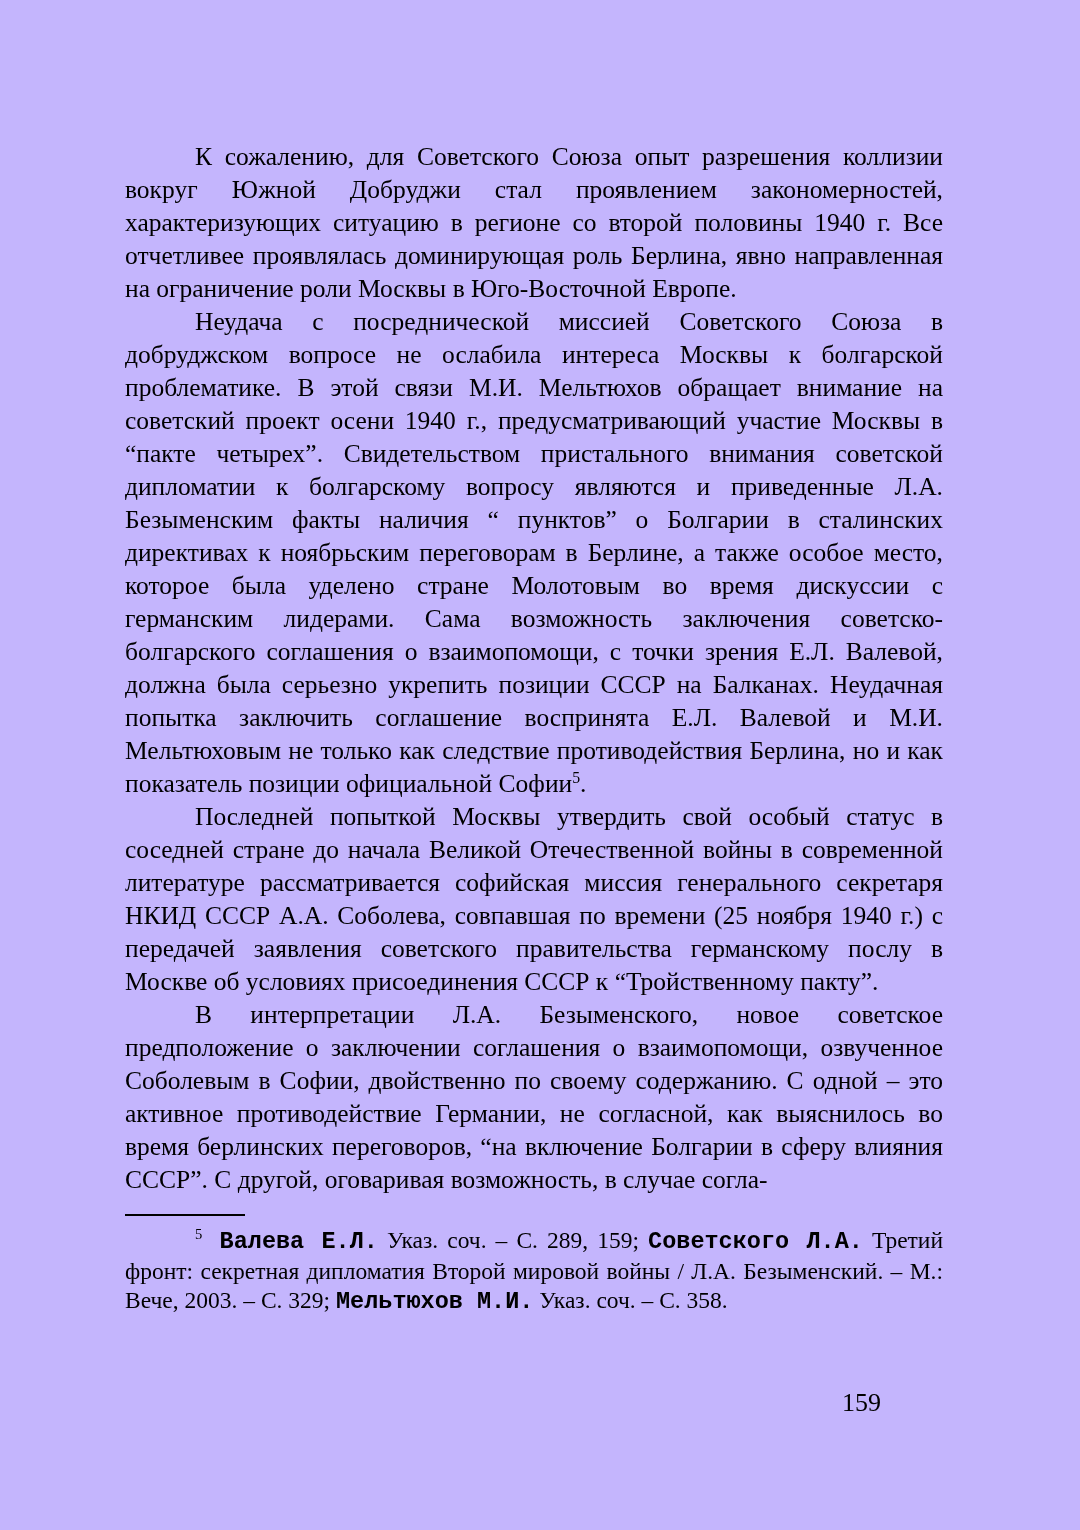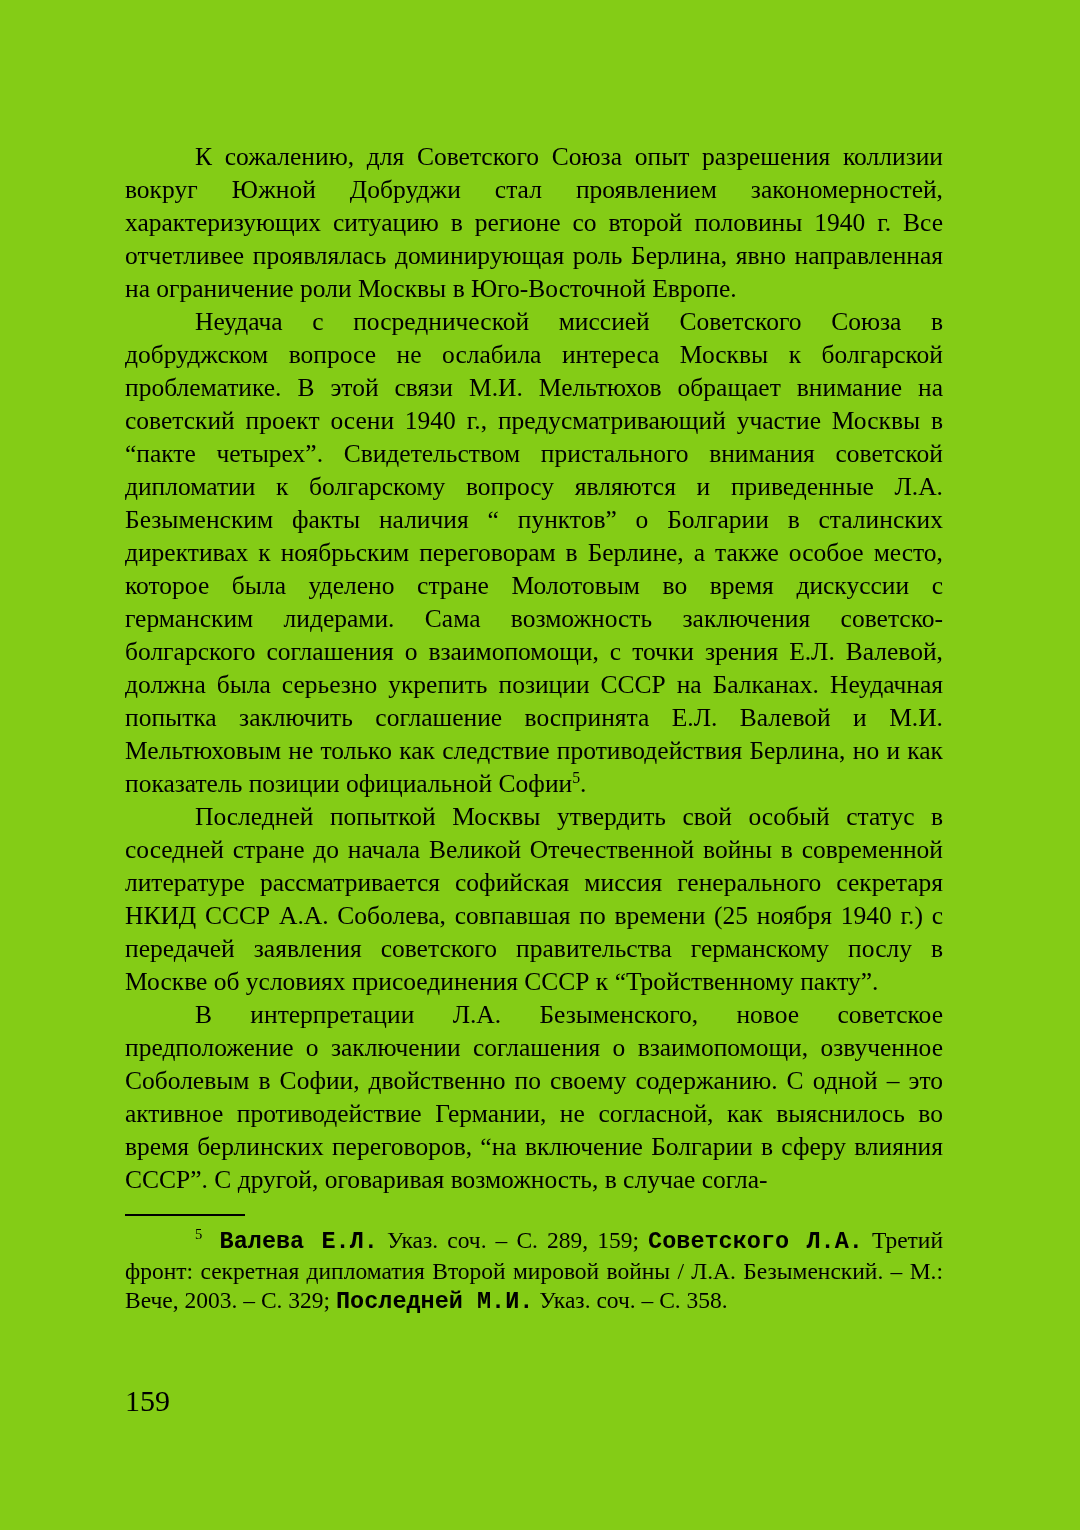--- a/index.html
+++ b/index.html
@@ -8,21 +8,21 @@
     width: 1080px;
     height: 1530px;
     background: #ffffff;
     font-family: "Liberation Serif", "DejaVu Serif", serif;
     color: #000000;
   }
   .page {
     position: relative;
     width: 1080px;
     height: 1530px;
-    background: #84cc16;
+    background: #c4b5fd;
     overflow: hidden;
   }
   .text-block {
     position: absolute;
     left: 125px;
     top: 140px;
     width: 818px;
   }
   .para {
     margin: 0;
@@ -52,40 +52,41 @@
     text-indent: 70px;
     hyphens: auto;
     -webkit-hyphens: auto;
   }
   .fn-bold { font-weight: bold; font-family: Liberation Mono, monospace; }
   .page-number {
     position: absolute;
     bottom: 112px;
     left: 125px;
     width: 818px;
+    text-align: right;
     padding-right: 62px;
-    font-size: 30px;
+    font-size: 26px;
   }
 </style>
 </head>
 <body>
 
 <div class="page">
 
   <div class="text-block">
 
     <p class="para">К сожалению, для Советского Союза опыт разрешения коллизии вокруг Южной Добруджи стал проявлением закономерностей, характеризующих ситуацию в регионе со второй половины 1940 г. Все отчетливее проявлялась доминирующая роль Берлина, явно направленная на ограничение роли Москвы в Юго-Восточной Европе.</p>
 
     <p class="para"><span>Неудача с посреднической миссией Советского Союза в добруджском вопросе не ослабила интереса Москвы к болгарской проблематике. В этой связи М.И. Мельтюхов обращает внимание на советский проект осени 1940 г., предусматривающий участие Москвы в “пакте четырех”. Свидетельством пристального внимания советской дипломатии к болгарскому вопросу являются и приведенные Л.А. Безыменским факты наличия “ пунктов” о Болгарии в сталинских директивах к ноябрьским переговорам в Берлине, а также особое место, которое была уделено стране Молотовым во время дискуссии с германским лидерами. Сама возможность заключения советско-болгарского соглашения о взаимопомощи, с точки зрения Е.Л. Валевой, должна была серьезно укрепить позиции СССР на Балканах. Неудачная попытка заключить соглашение воспринята Е.Л. Валевой и М.И. Мельтюховым не только как следствие противодействия Берлина, но и как показатель позиции официальной Софии</span><sup class="ref">5</sup><span>.</span></p>
 
     <p class="para">Последней попыткой Москвы утвердить свой особый статус в соседней стране до начала Великой Отечественной войны в современной литературе рассматривается софийская миссия генерального секретаря НКИД СССР А.А. Соболева, совпавшая по времени (25 ноября 1940 г.) с передачей заявления советского правительства германскому послу в Москве об условиях присоединения СССР к “Тройственному пакту”.</p>
 
     <p class="para">В интерпретации Л.А. Безыменского, новое советское предположение о заключении соглашения о взаимопомощи, озвученное Соболевым в Софии, двойственно по своему содержанию. С одной – это активное противодействие Германии, не согласной, как выяснилось во время берлинских переговоров, “на включение Болгарии в сферу влияния СССР”. С другой, оговаривая возможность, в случае согла-</p>
 
     <div class="footnote-sep"></div>
 
-    <p class="footnote"><sup class="ref">5</sup><span class="fn-bold"> Валева Е.Л.</span><span> Указ. соч. – С. 289, 159; </span><span class="fn-bold">Советского Л.А.</span><span> Третий фронт: секретная дипломатия Второй мировой войны / Л.А. Безыменский. – М.: Вече, 2003. – С. 329; </span><span class="fn-bold">Последней М.И.</span><span> Указ. соч. – С. 358.</span></p>
+    <p class="footnote"><sup class="ref">5</sup><span class="fn-bold"> Валева Е.Л.</span><span> Указ. соч. – С. 289, 159; </span><span class="fn-bold">Советского Л.А.</span><span> Третий фронт: секретная дипломатия Второй мировой войны / Л.А. Безыменский. – М.: Вече, 2003. – С. 329; </span><span class="fn-bold">Мельтюхов М.И.</span><span> Указ. соч. – С. 358.</span></p>
 
   </div>
 
   <div class="page-number">159</div>
 
 </div>
 
 </body></html>

